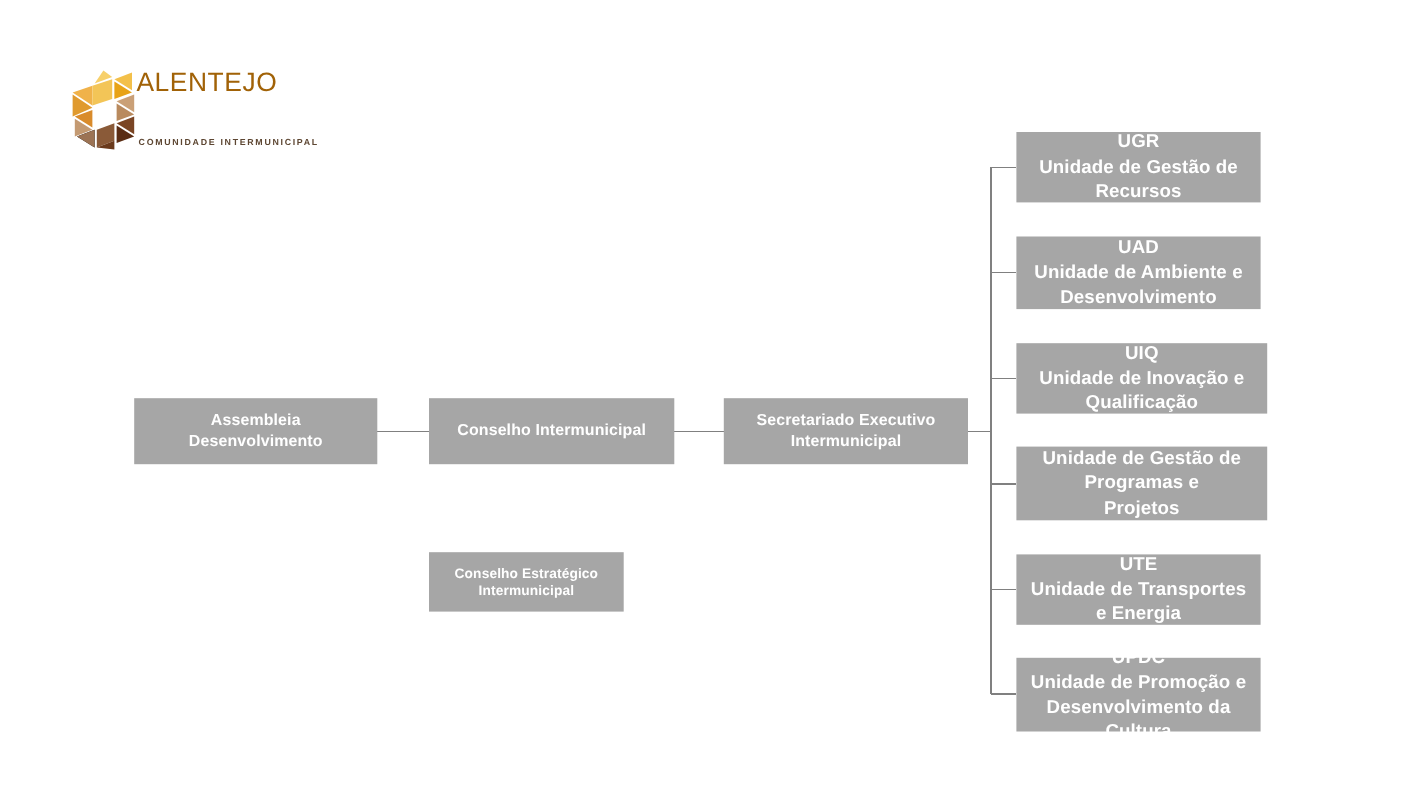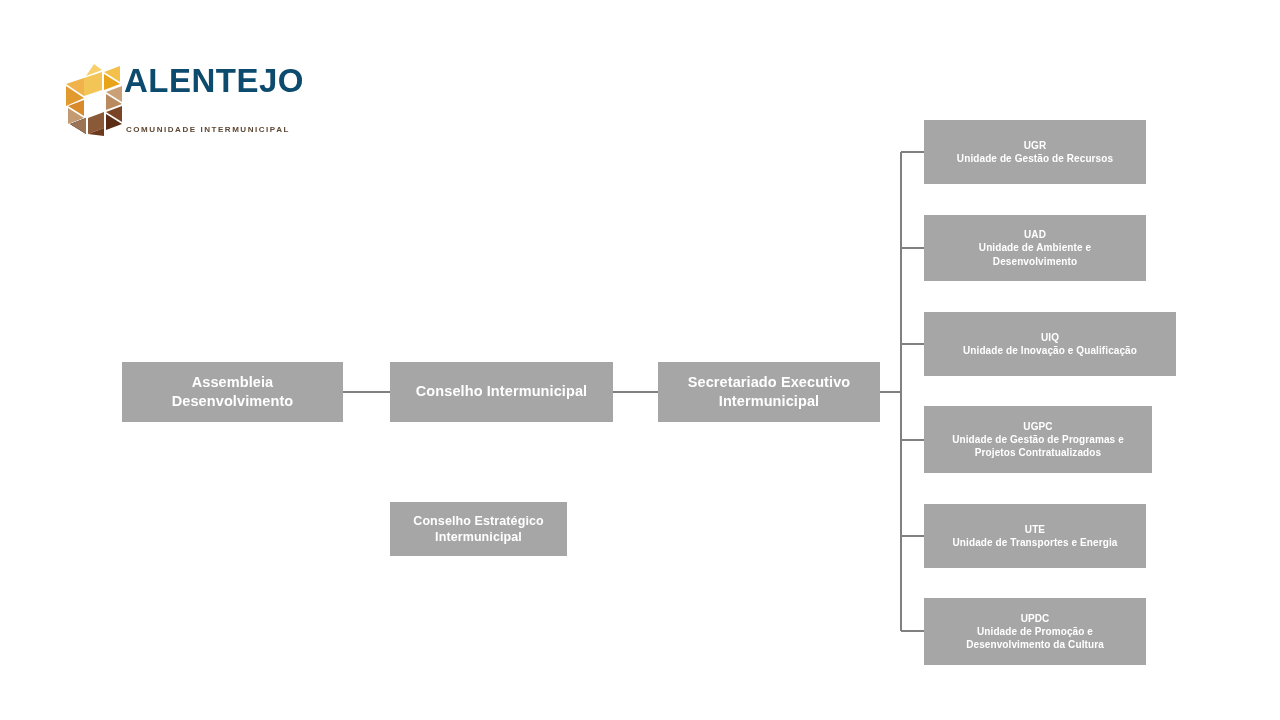--- a/index.html
+++ b/index.html
@@ -43,24 +43,24 @@
     position: absolute;
     left: 62px;
     top: 0;
     width: 180px;
     height: 84px;
   }
   .logo-line1 {
     position: absolute;
     left: 0;
     top: 6px;
-    font-size: 33px;
-    font-weight: bold;
+    font-size: 24px;
+    font-weight: normal;
     letter-spacing: 0.5px;
-    color: #0c4a6e;
+    color: #a16207;
     line-height: 1;
     font-family: "Liberation Sans", "DejaVu Sans", sans-serif;
   }
   .logo-line2 {
     position: absolute;
     left: 0;
     top: 36px;
     font-size: 33px;
     font-weight: bold;
     letter-spacing: 0.5px;
@@ -112,21 +112,21 @@
     font-size: 14.5px;
     font-weight: bold;
     letter-spacing: 0.1px;
   }
   .node.lvl-strategic .node-text {
     font-size: 12.5px;
     font-weight: bold;
     letter-spacing: 0.1px;
   }
   .node.lvl-unit .node-text {
-    font-size: 10px;
+    font-size: 17px;
     font-weight: bold;
     letter-spacing: 0.1px;
   }
 </style>
 </head>
 <body>
 
 <div id="canvas">
 
   <div id="logo">
@@ -204,21 +204,21 @@
     <span class="node-text">UGR
 Unidade de Gestão de Recursos</span>
   </div>
 
   <div class="node lvl-unit" style="left:924px; top:215px; width:222px; height:66px;">
     <span class="node-text">UAD
 Unidade de Ambiente e
 Desenvolvimento</span>
   </div>
 
-  <div class="node lvl-unit" style="left:924px; top:312px; width:252px; height:64px;">
+  <div class="node lvl-unit" style="left:924px; top:312px; width:228px; height:64px;">
     <span class="node-text">UIQ
 Unidade de Inovação e Qualificação</span>
   </div>
 
   <div class="node lvl-unit" style="left:924px; top:406px; width:228px; height:67px;">
     <span class="node-text">UGPC
 Unidade de Gestão de Programas e
 Projetos Contratualizados</span>
   </div>
 

